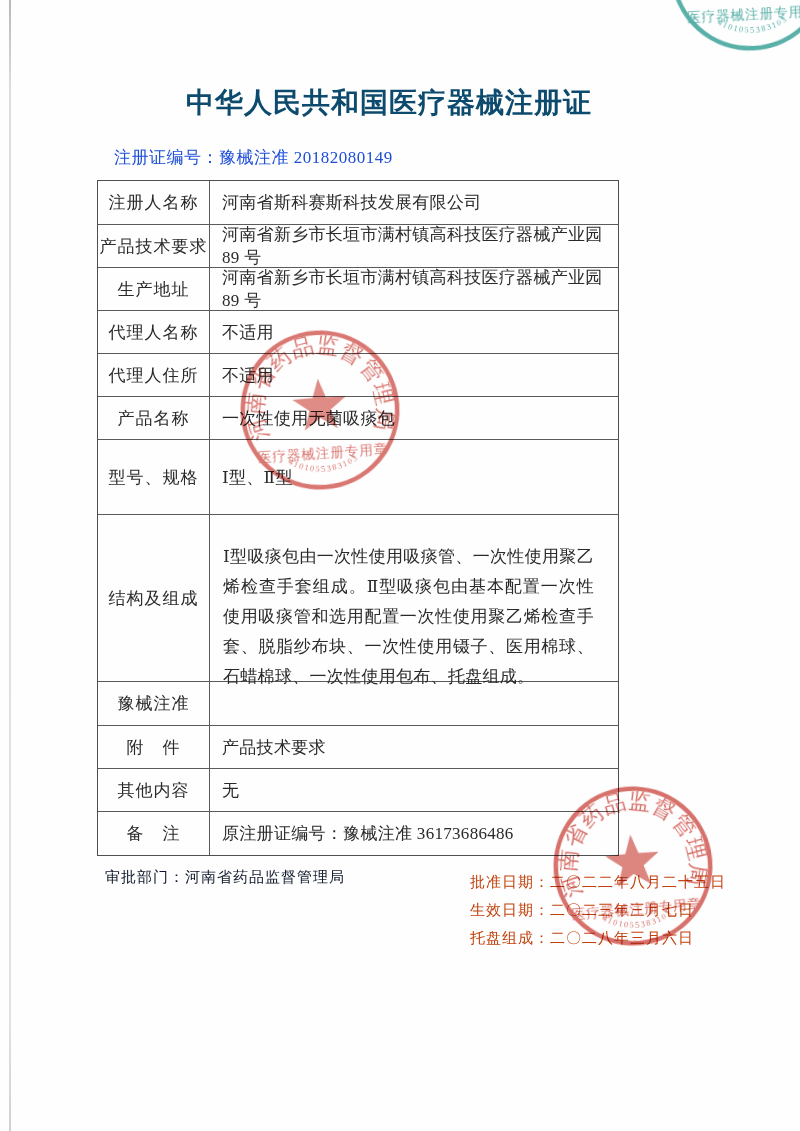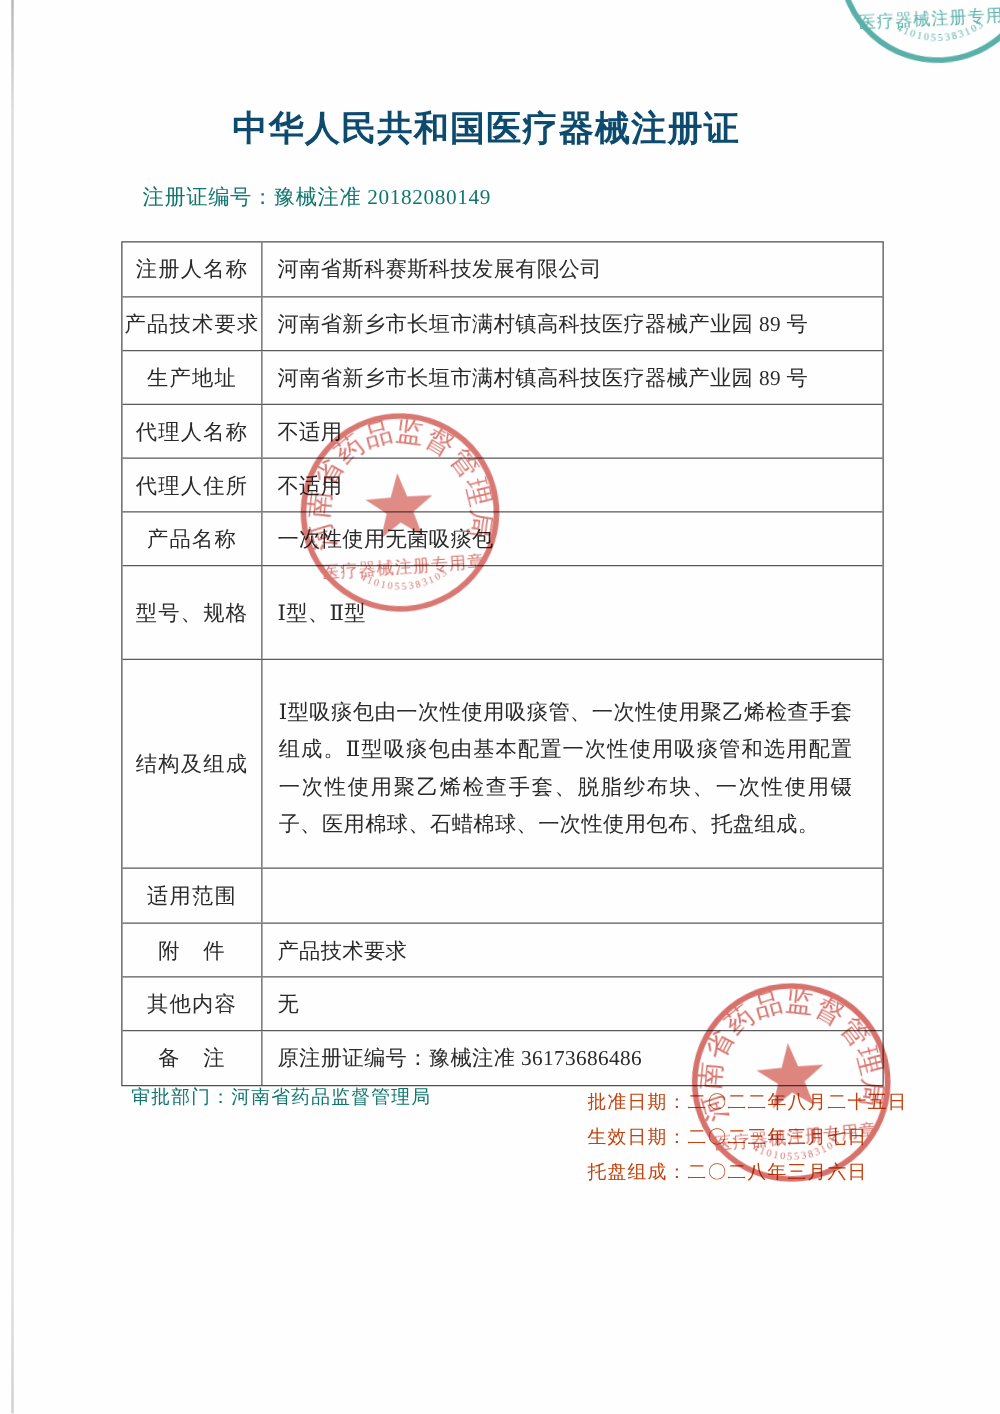--- a/index.html
+++ b/index.html
@@ -17,24 +17,24 @@
     opacity:.7;
   }
   .title{
     position:absolute;left:0;top:84px;width:778px;
     text-align:center;
     font-size:28px;font-weight:700;letter-spacing:1px;
     color:#0c4a6e;
   }
   .cert-line{
     position:absolute;left:114px;top:146px;
-    font-size:17px;letter-spacing:.5px;color:#0f766e;
+    font-size:17px;letter-spacing:.5px;color:#1d4ed8;
   }
   .table{
-    position:absolute;left:97px;top:193px;width:610px;
+    position:absolute;left:97px;top:180px;width:522px;
     border:1px solid #4f4f4f;
     box-sizing:border-box;
     font-size:17px;
   }
   .row{display:flex;border-top:1px solid #5a5a5a;box-sizing:border-box;}
   .row:first-child{border-top:none;}
   .cell-label{
     width:112px;min-width:112px;
     border-right:1px solid #5a5a5a;
     display:flex;align-items:center;justify-content:center;
@@ -49,21 +49,21 @@
   }
   .h43{height:43px}.h44{height:44px}.h75{height:75px}.h167{height:167px}
   .row-structure .cell-value{
     display:block;
     padding:27px 24px 0 13px;
     line-height:30px;
     text-align:justify;
   }
   .footer-dept{
     position:absolute;left:105px;top:868px;
-    font-size:15px;letter-spacing:1px;color:#0f766e;font-family:Liberation Serif, serif;
+    font-size:15px;letter-spacing:1px;color:#0f172a;font-family:Liberation Serif, serif;
   }
   .footer-dates{
     position:absolute;left:470px;top:868px;
     font-size:15px;letter-spacing:1px;color:#c2410c;
     line-height:28px;
   }
   .footer-dates div{white-space:nowrap;}
   
   .stamp{
     position:absolute;
@@ -117,21 +117,21 @@
     </div>
     <div class="row h75">
       <div class="cell-label">型号、规格</div>
       <div class="cell-value">Ⅰ型、Ⅱ型</div>
     </div>
     <div class="row h167 row-structure">
       <div class="cell-label">结构及组成</div>
       <div class="cell-value">Ⅰ型吸痰包由一次性使用吸痰管、一次性使用聚乙烯检查手套组成。Ⅱ型吸痰包由基本配置一次性使用吸痰管和选用配置一次性使用聚乙烯检查手套、脱脂纱布块、一次性使用镊子、医用棉球、石蜡棉球、一次性使用包布、托盘组成。</div>
     </div>
     <div class="row h44">
-      <div class="cell-label">适用范围</div>
+      <div class="cell-label">豫械注准</div>
     </div>
     <div class="row h43">
       <div class="cell-label">附　件</div>
       <div class="cell-value">产品技术要求</div>
     </div>
     <div class="row h43">
       <div class="cell-label">其他内容</div>
       <div class="cell-value">无</div>
     </div>
     <div class="row h44">

